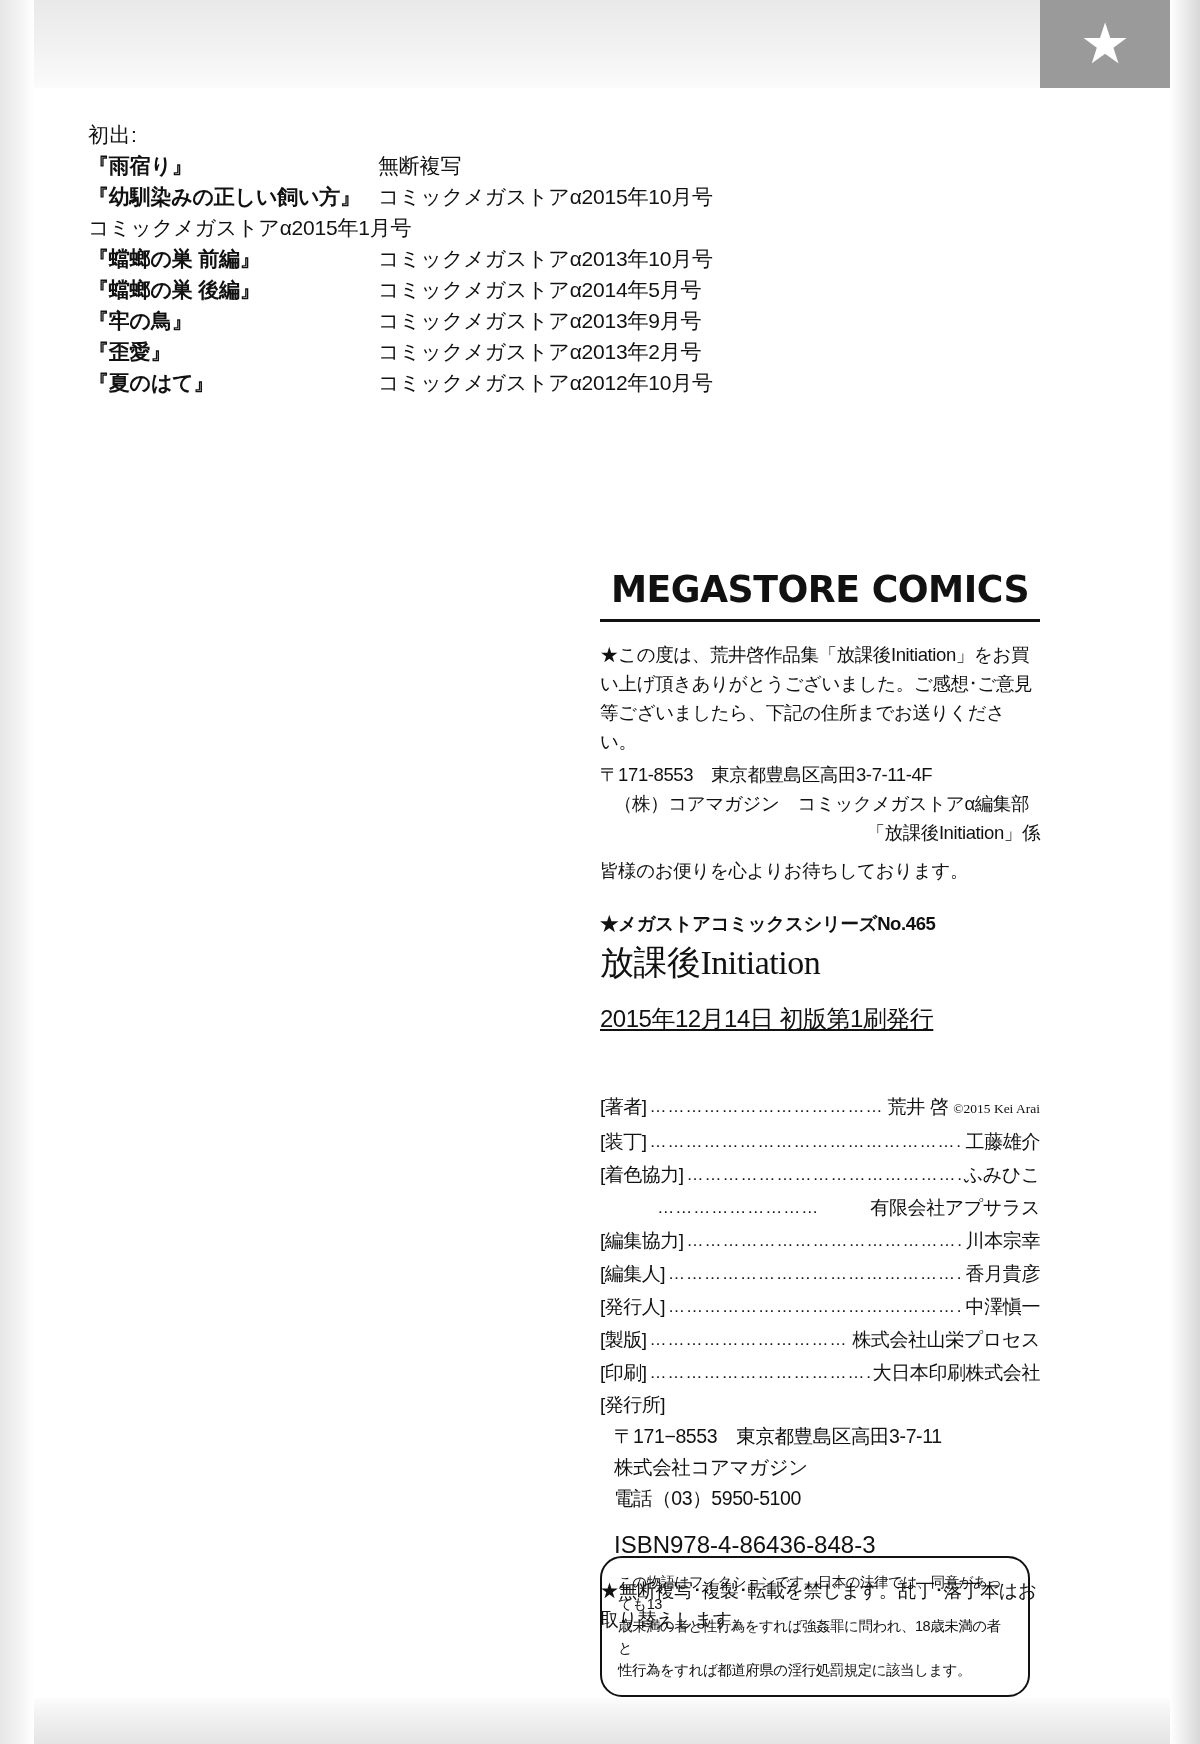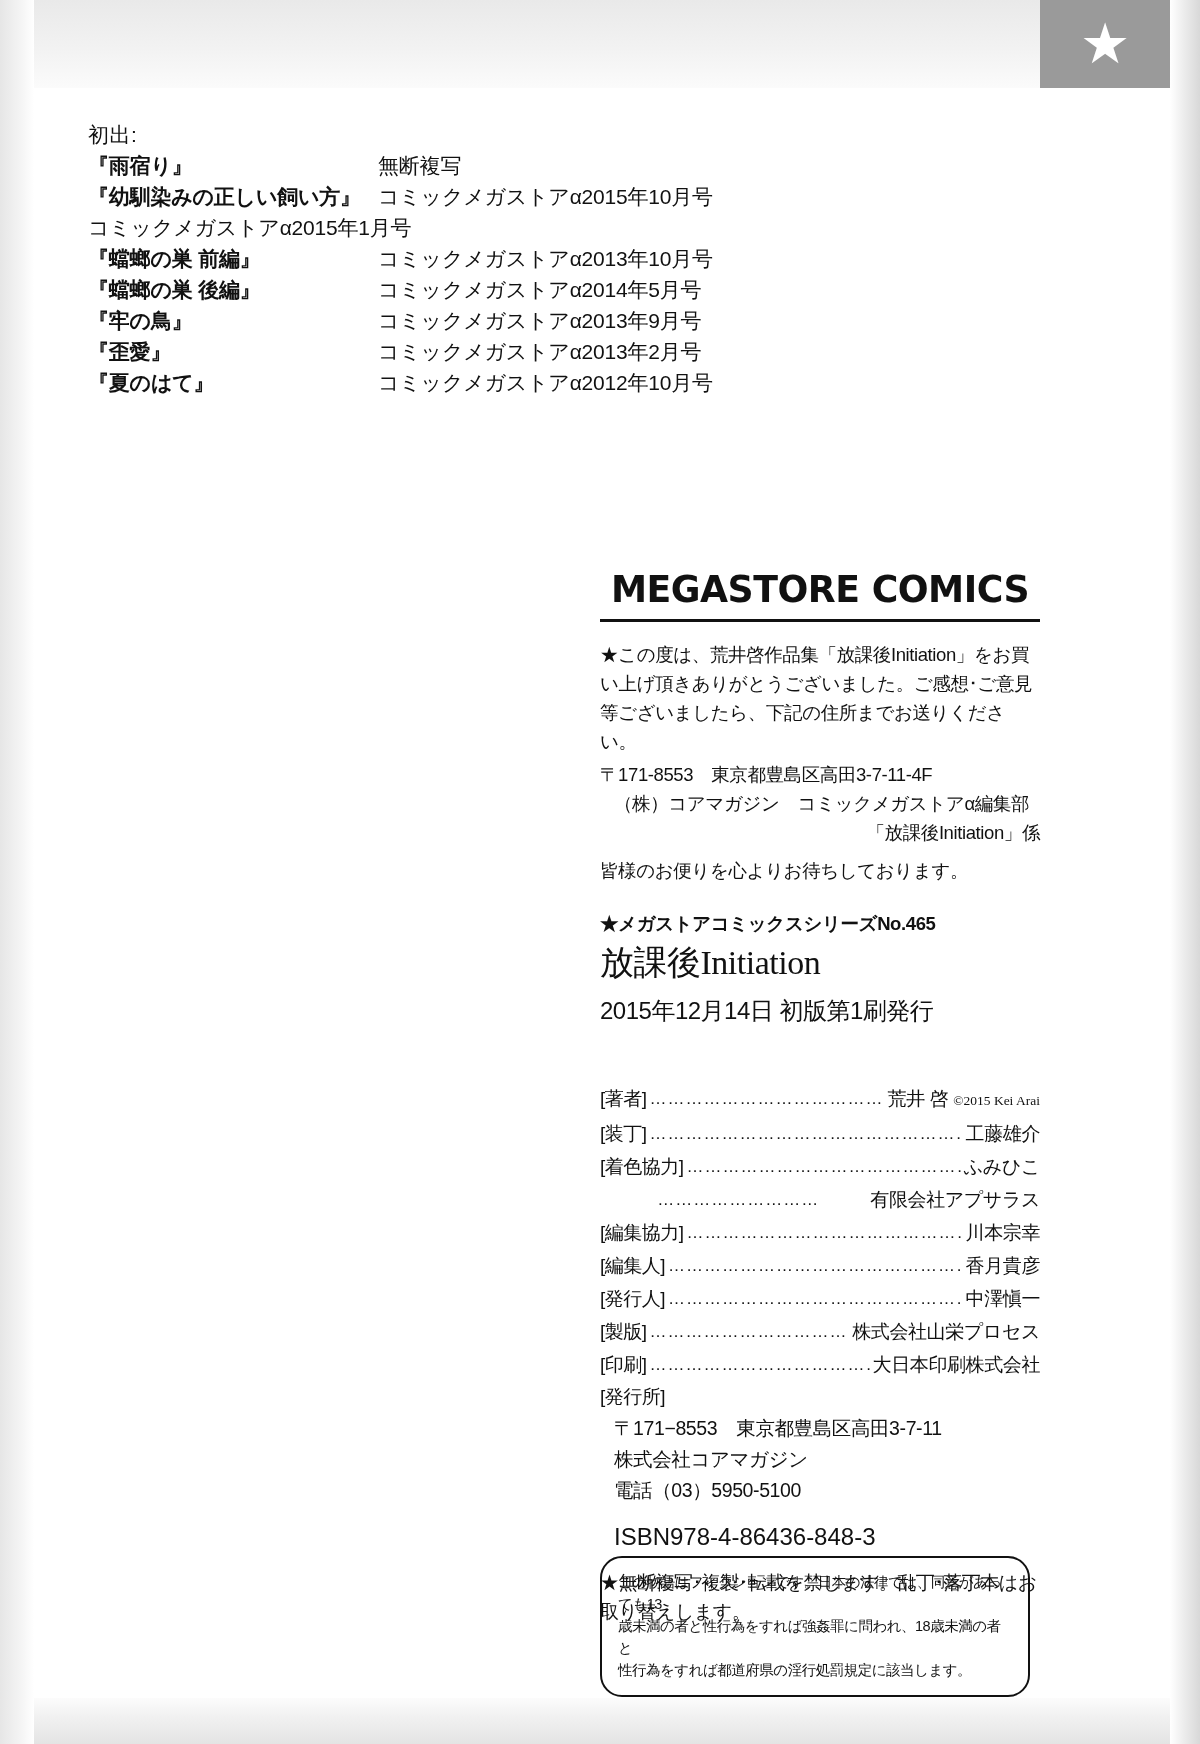--- a/index.html
+++ b/index.html
@@ -143,22 +143,23 @@
   .book-title {
     font-size: 34px;
     letter-spacing: -0.5px;
     margin-top: 6px;
     line-height: 42px;
     font-family: Liberation Serif, serif;
   }
   .pub-date {
     font-size: 24px;
     letter-spacing: -0.5px;
-    margin-top: 10px;
+    margin-top: 18px;
     line-height: 34px;
+    text-decoration: underline;
   }
 
   
   .staff {
     margin-top: 54px;
   }
   .staff-row {
     display: flex;
     align-items: flex-start;
     font-size: 19px;

